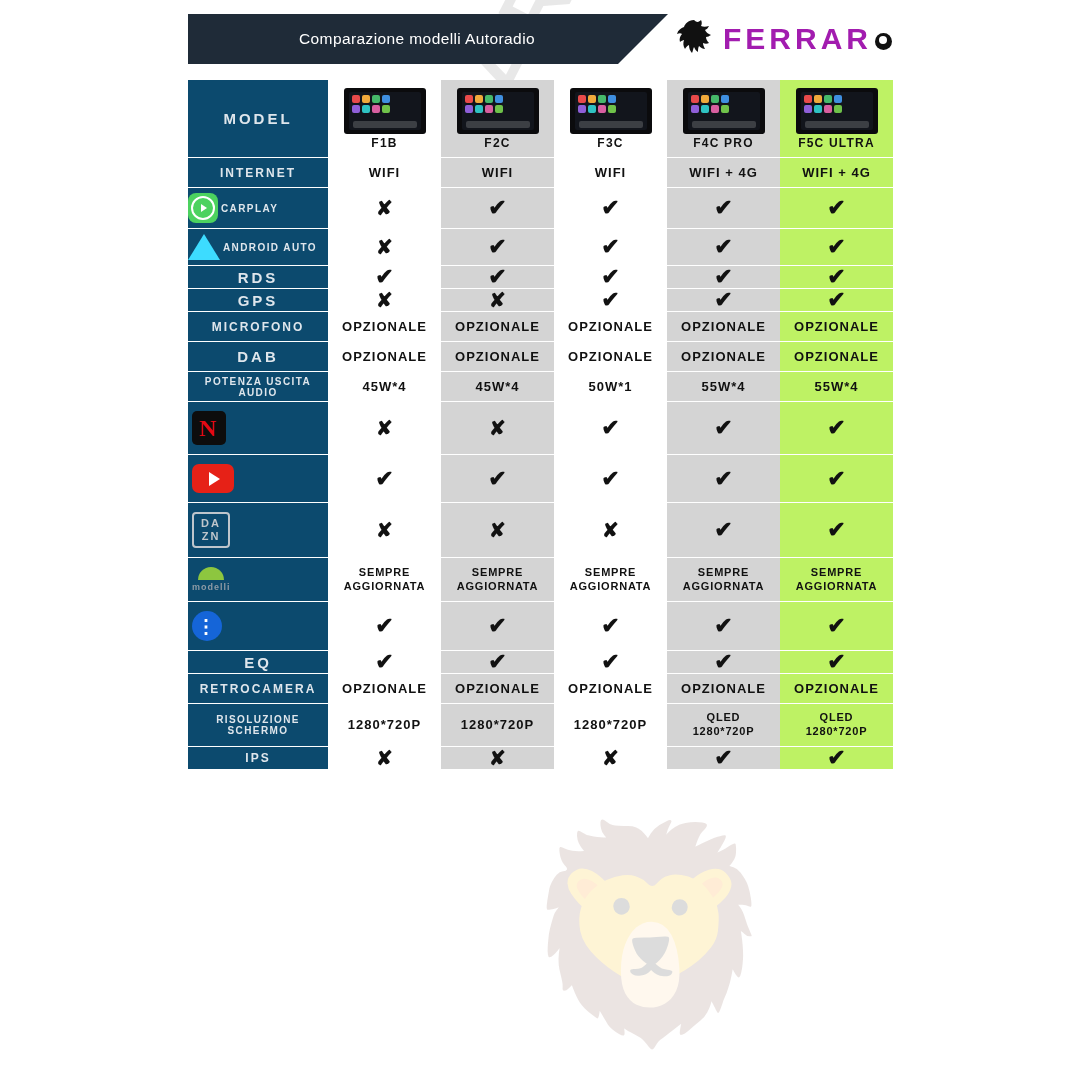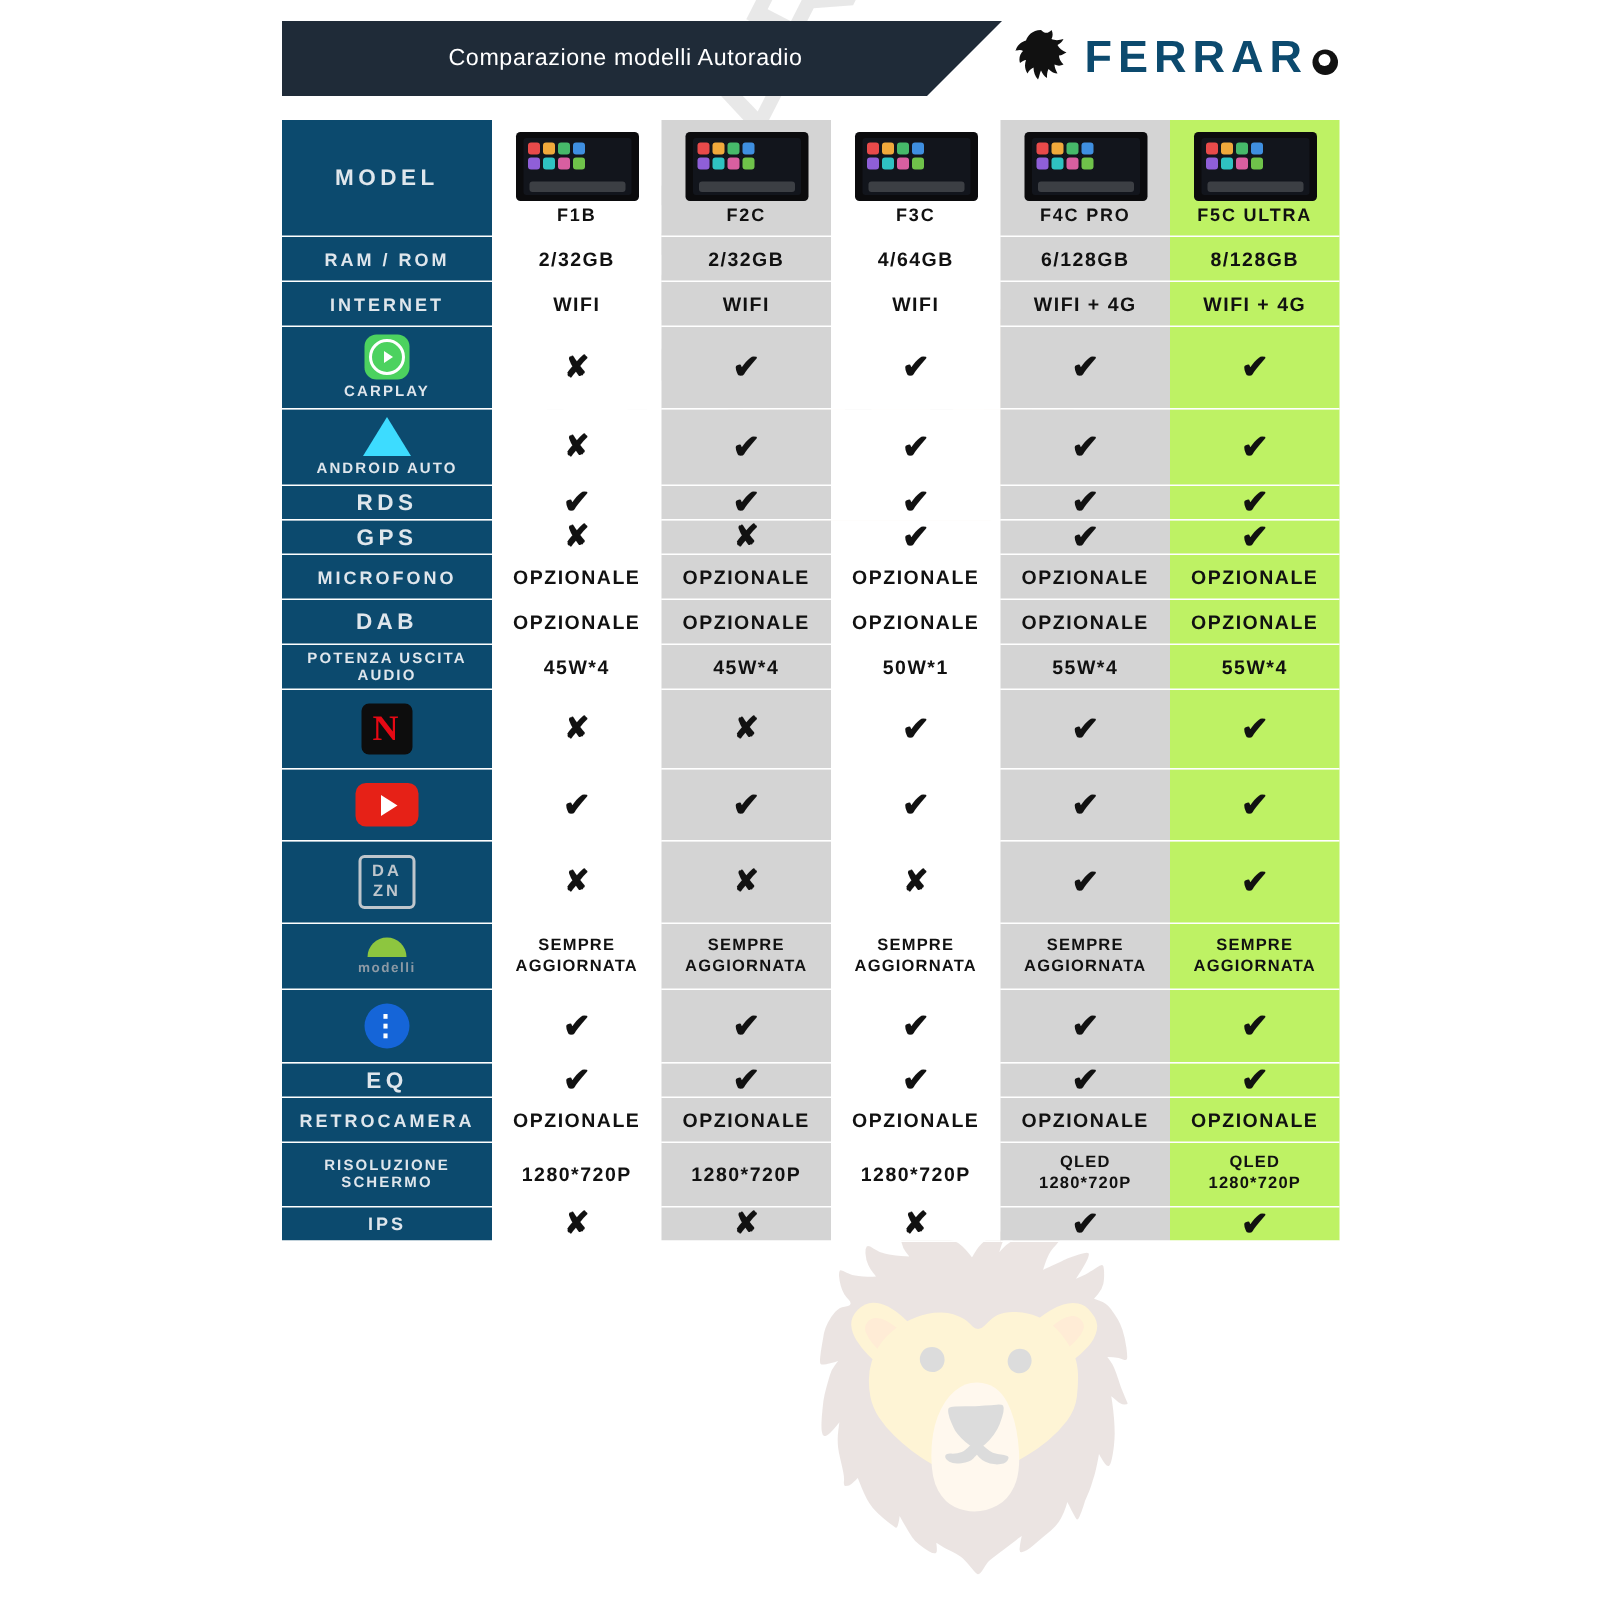--- a/index.html
+++ b/index.html
@@ -23,21 +23,21 @@
   }
   .header-title{
     color:#ffffff;font-size:15.5px;letter-spacing:.4px;
     margin-left:-22px;
   }
   .brand{
     position:absolute;right:0;top:0;height:50px;display:flex;align-items:center;gap:6px;
   }
   .brand-mark{width:46px;height:46px;position:relative;}
   .brand-text{
-    font-size:30px;letter-spacing:4px;color:#0c4a6e;font-weight:700;
+    font-size:30px;letter-spacing:4px;color:#a21caf;font-weight:700;
     font-family:"Liberation Sans", sans-serif;
   }
   .brand-dot{
     display:inline-block;width:17px;height:17px;border-radius:50%;
     background:#111;position:relative;top:2px;margin-left:-3px;
   }
   .brand-dot:after{
     content:"";position:absolute;left:4px;top:3px;width:8px;height:8px;
     border-radius:50%;background:#fff;
   }
@@ -114,21 +114,21 @@
   .device .dock{
     position:absolute;left:4px;right:4px;bottom:2px;height:7px;
     background:rgba(255,255,255,.18);border-radius:2px;
   }
   .model-name{
     font-size:12px;font-weight:700;letter-spacing:1.2px;color:#111;
     padding-bottom:7px;
   }
 
   
-  .logo-wrap{display:flex;flex-direction:column;align-items:center;gap:3px;padding:5px 0;}
+  .logo-wrap{display:flex;flex-direction:row;align-items:center;gap:3px;padding:5px 0;}
   .logo-label{font-size:10px;letter-spacing:1.4px;color:#dfe6ec;font-weight:700;}
 
   .ic-carplay{
     width:30px;height:30px;border-radius:8px;background:#4cd25f;
     display:flex;align-items:center;justify-content:center;
   }
   .ic-carplay .inner{
     width:20px;height:20px;border-radius:50%;border:2px solid #fff;
     display:flex;align-items:center;justify-content:center;
   }
@@ -303,38 +303,20 @@
                   <span class="ic" style="background:#d85fa0"></span>
                   <span class="ic" style="background:#6fc24a"></span>
                 </div>
                 <div class="dock"></div>
               </div>
             </div>
             <div class="model-name">F5C ULTRA</div>
           </td>
         </tr>
         <tr>
-          <td class="lblcell">RAM / ROM</td>
-          <td class="col-a">
-            <div class="val">2/32GB</div>
-          </td>
-          <td class="col-b">
-            <div class="val">2/32GB</div>
-          </td>
-          <td class="col-c">
-            <div class="val">4/64GB</div>
-          </td>
-          <td class="col-d">
-            <div class="val">6/128GB</div>
-          </td>
-          <td class="col-e">
-            <div class="val">8/128GB</div>
-          </td>
-        </tr>
-        <tr>
           <td class="lblcell">INTERNET</td>
           <td class="col-a">
             <div class="val">WIFI</div>
           </td>
           <td class="col-b">
             <div class="val">WIFI</div>
           </td>
           <td class="col-c">
             <div class="val">WIFI</div>
           </td>

